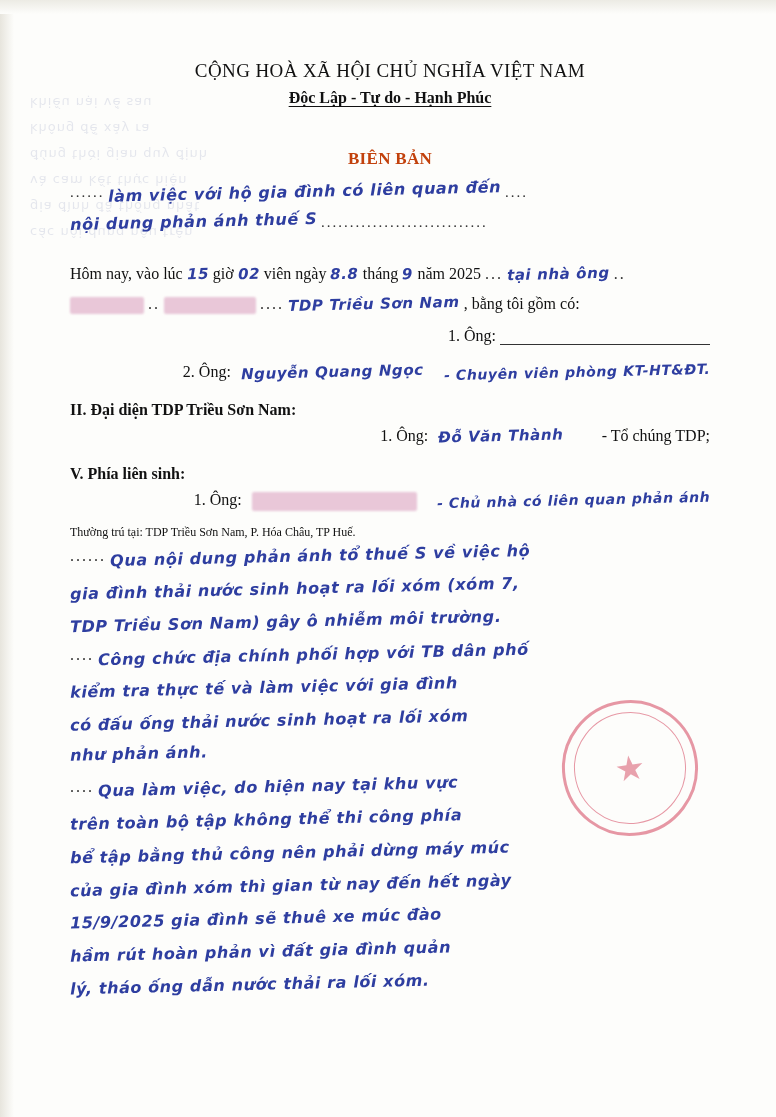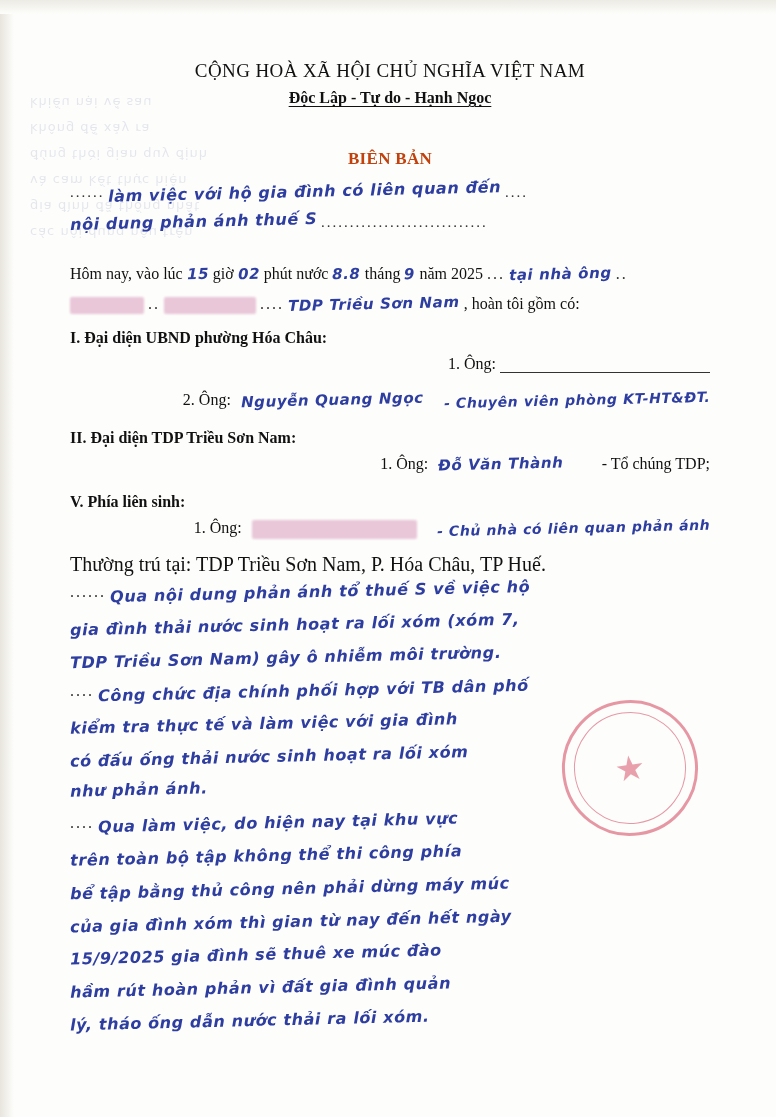--- a/index.html
+++ b/index.html
@@ -142,21 +142,21 @@
     margin-top: 6px;
     position: relative;
   }
   .body-line {
     height: 33px;
     white-space: nowrap;
     position: relative;
     overflow: visible;
   }
   .note {
-    font-size: 20px;
+    font-size: 12px;
     color: #111;
     margin-top: 6px;
   }
   .stamp {
     position: absolute;
     right: 78px;
     top: 700px;
     width: 130px;
     height: 130px;
     border: 3px solid #d4455e;
@@ -197,62 +197,61 @@
 không để xảy ra
 khiếu nại về sau</div>
 
   <div class="stamp">
     <span class="stamp-star">★</span>
   </div>
 
   <div class="content">
 
     <div class="title">CỘNG HOÀ XÃ HỘI CHỦ NGHĨA VIỆT NAM</div>
-    <div class="subtitle">Độc Lập - Tự do - Hạnh Ngọc</div>
+    <div class="subtitle">Độc Lập - Tự do - Hạnh Phúc</div>
     <div class="doc-kind">BIÊN BẢN</div>
 
     <div class="subject-lines">
       <div class="subject-line">
         <span class="dotfill">......</span>
         <span class="hand hand-lg">làm việc với hộ gia đình có liên quan đến</span>
         <span class="dotfill">....</span>
       </div>
       <div class="subject-line">
         <span class="hand hand-lg">nội dung phản ánh thuế S</span>
         <span class="dotfill">.............................</span>
       </div>
     </div>
 
     <div class="meta">
       <div>
         <span>Hôm nay, vào lúc</span>
         <span class="hand hand-md">15</span>
         <span>giờ</span>
         <span class="hand hand-md">02</span>
-        <span>phút nước</span>
+        <span>viên ngày</span>
         <span class="hand hand-md">8.8</span>
         <span>tháng</span>
         <span class="hand hand-md">9</span>
         <span>năm</span>
         <span>2025</span>
         <span class="dotfill">...</span>
         <span class="hand hand-md">tại nhà ông</span>
         <span class="dotfill">..</span>
       </div>
       <div class="meta-row2">
         <span class="redact" style="width:74px;height:17px;"></span>
         <span class="dotfill">..</span>
         <span class="redact" style="width:92px;height:17px;"></span>
         <span class="dotfill">....</span>
         <span class="hand hand-md">TDP Triều Sơn Nam</span>
-        <span>, hoàn tôi gồm có:</span>
-      </div>
-    </div>
-
-    <div class="section-head">I. Đại diện UBND phường Hóa Châu:</div>
+        <span>, bằng tôi gồm có:</span>
+      </div>
+    </div>
+
     <div class="item">
       <span>1. Ông:</span>
       <span class="u-line" style="width:210px;"></span>
     </div>
     <div class="item">
       <span>2. Ông:</span>
       <span class="hand hand-md" style="margin-left:6px;">Nguyễn Quang Ngọc</span>
       <span class="hand hand-sm" style="margin-left:16px;">- Chuyên viên phòng KT-HT&amp;ĐT.</span>
     </div>
 

